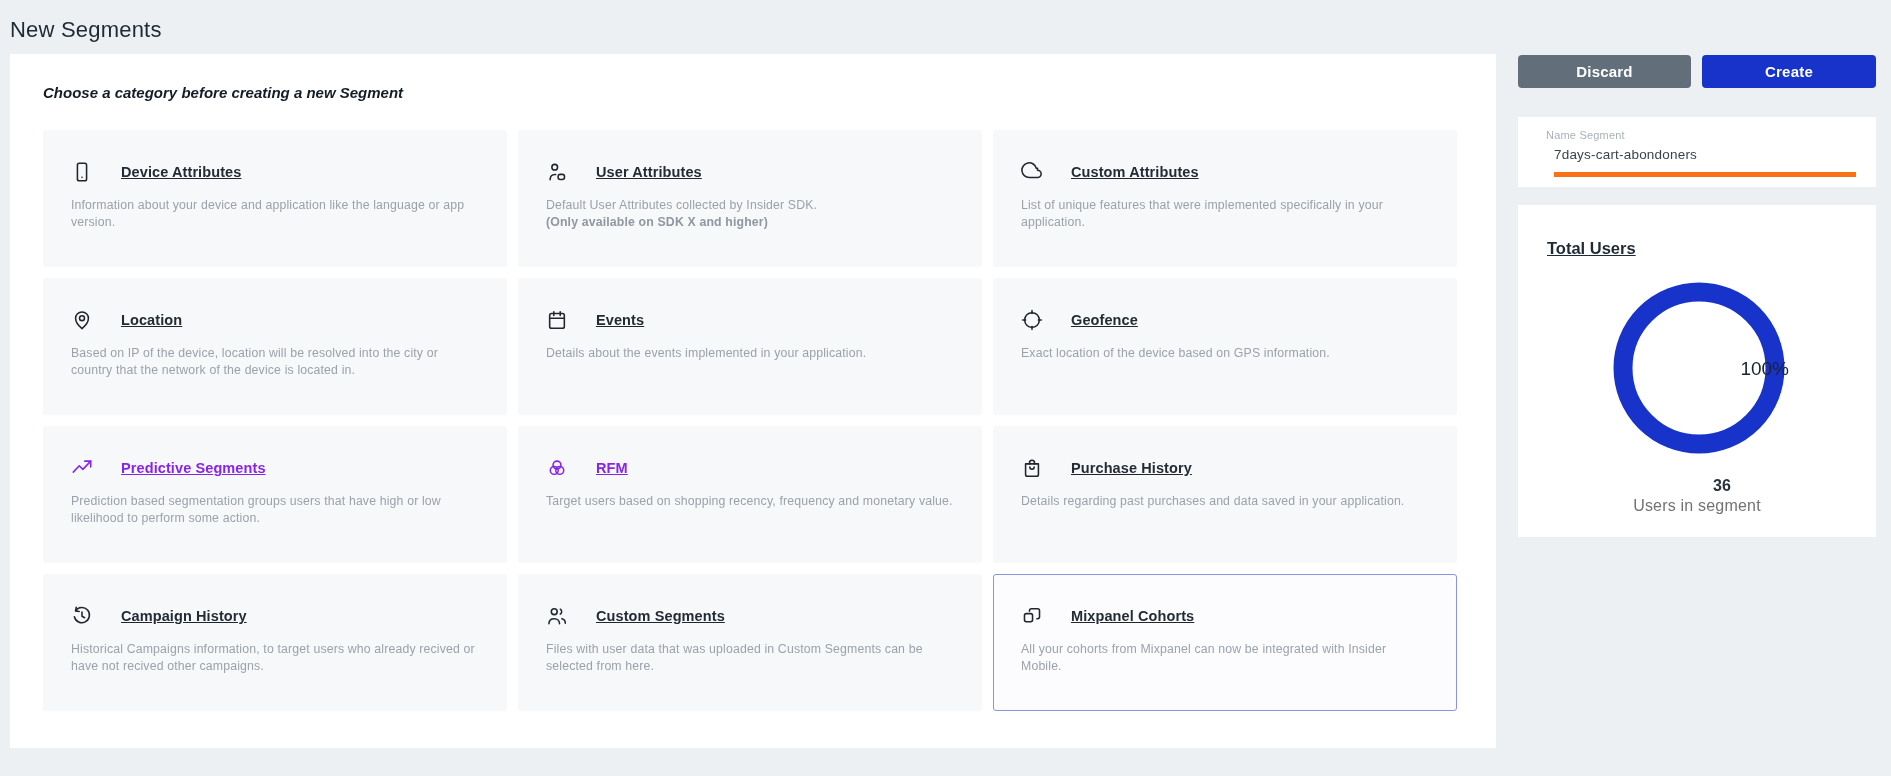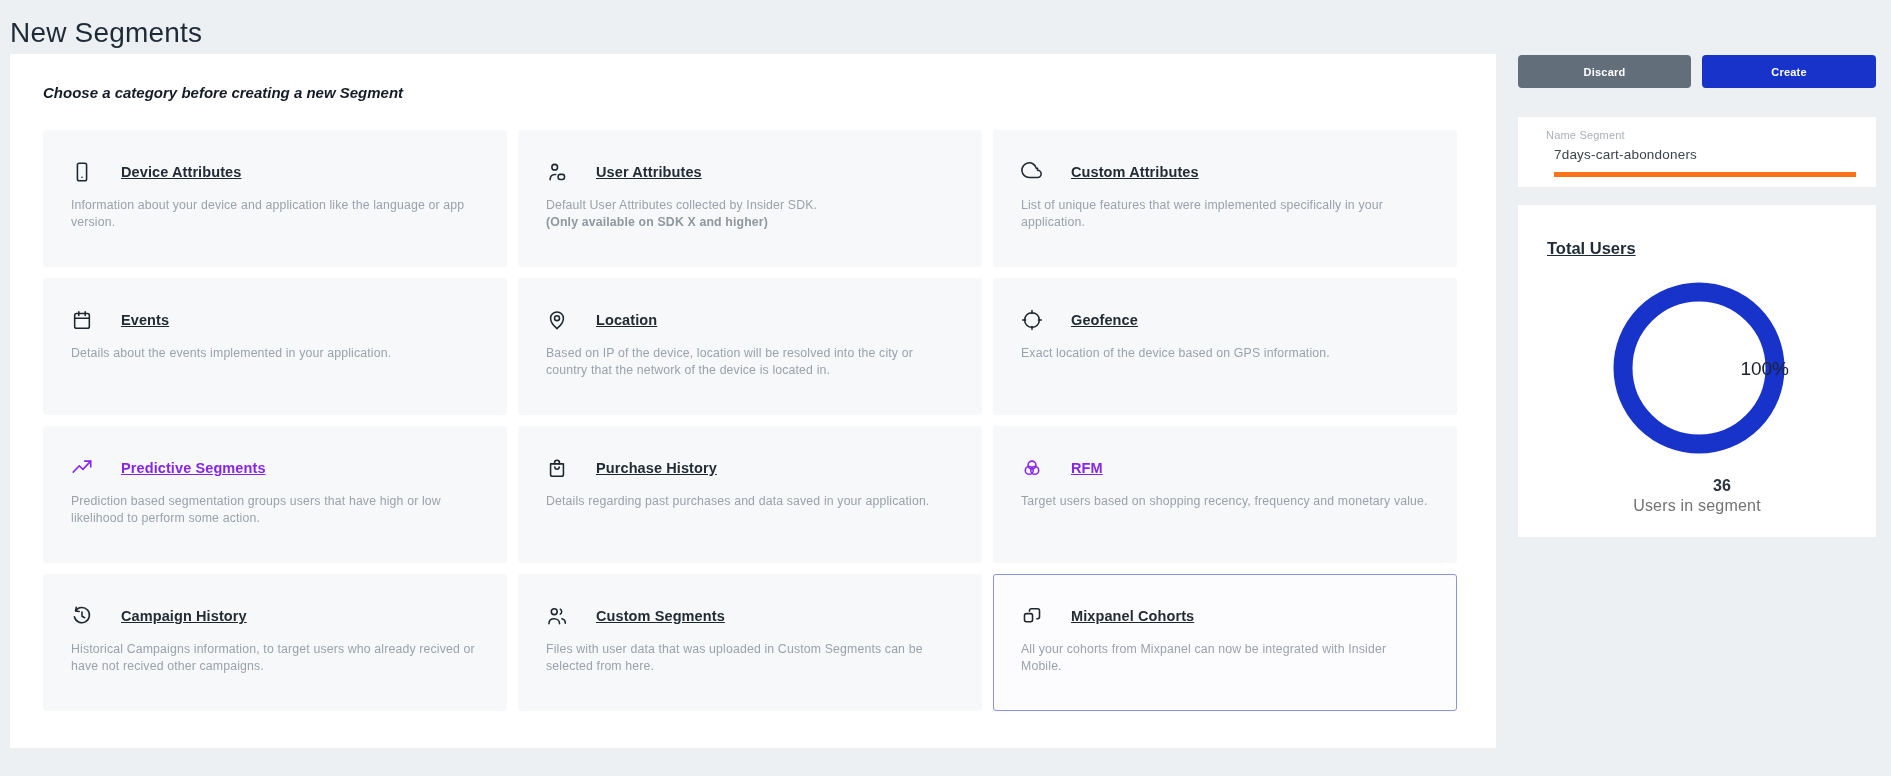--- a/index.html
+++ b/index.html
@@ -11,21 +11,21 @@
   .screen {
     position: relative;
     width: 1891px;
     height: 776px;
     background: var(--bg, #edf0f3);
     overflow: hidden;
   }
   .page-title {
     position: absolute;
     left: 10px; top: 17px;
-    font-size: 28px;
+    font-size: 22px;
     font-weight: 500;
     color: var(--text-dark, #1e2a36);
     letter-spacing: .2px;
   }
   .main-panel {
     position: absolute;
     left: 10px; top: 54px;
     width: 1486px; height: 694px;
     background: var(--panel, #ffffff);
   }
@@ -86,21 +86,21 @@
 
   
   .btn {
     position: absolute;
     top: 55px;
     height: 33px;
     border: none;
     border-radius: 4px;
     color: #ffffff;
     font-family: inherit;
-    font-size: 11px;
+    font-size: 15px;
     font-weight: 700;
     letter-spacing: .2px;
     cursor: pointer;
   }
   .btn-discard { left: 1518px; width: 173px; background: var(--discard-gray, #636e7b); }
   .btn-create  { left: 1702px; width: 174px; background: var(--blue, #1733c9); }
 
   .name-card {
     position: absolute;
     left: 1518px; top: 117px;
@@ -229,45 +229,45 @@
     </div>
     <div class="card-desc">
       <span class="normal">List of unique features that were implemented specifically in your application.</span>
 
     </div>
   </div>
         <div class="card">
     <div class="card-head">
       <span class="icon">
               <svg viewBox="0 0 24 24" width="22" height="22" fill="none" stroke="currentColor" stroke-width="1.7" stroke-linecap="round" stroke-linejoin="round">
+                <path d="M12 21.5s-7-5.8-7-11.3a7 7 0 0 1 14 0c0 5.5-7 11.3-7 11.3z"></path>
+                <circle cx="12" cy="10" r="2.7"></circle>
+              </svg>
+            </span>
+      <span class="card-title">Location</span>
+    </div>
+    <div class="card-desc">
+      <span class="normal">Based on IP of the device, location will be resolved into the city or country that the network of the device is located in.</span>
+
+    </div>
+  </div>
+        <div class="card">
+    <div class="card-head">
+      <span class="icon">
+              <svg viewBox="0 0 24 24" width="22" height="22" fill="none" stroke="currentColor" stroke-width="1.7" stroke-linecap="round" stroke-linejoin="round">
                 <rect x="4" y="5" width="16" height="16" rx="2"></rect>
                 <line x1="8.5" y1="3" x2="8.5" y2="7"></line>
                 <line x1="15.5" y1="3" x2="15.5" y2="7"></line>
                 <line x1="4" y1="10" x2="20" y2="10"></line>
               </svg>
             </span>
       <span class="card-title">Events</span>
     </div>
     <div class="card-desc">
       <span class="normal">Details about the events implemented in your application.</span>
-
-    </div>
-  </div>
-        <div class="card">
-    <div class="card-head">
-      <span class="icon">
-              <svg viewBox="0 0 24 24" width="22" height="22" fill="none" stroke="currentColor" stroke-width="1.7" stroke-linecap="round" stroke-linejoin="round">
-                <path d="M12 21.5s-7-5.8-7-11.3a7 7 0 0 1 14 0c0 5.5-7 11.3-7 11.3z"></path>
-                <circle cx="12" cy="10" r="2.7"></circle>
-              </svg>
-            </span>
-      <span class="card-title">Location</span>
-    </div>
-    <div class="card-desc">
-      <span class="normal">Based on IP of the device, location will be resolved into the city or country that the network of the device is located in.</span>
 
     </div>
   </div>
         <div class="card">
     <div class="card-head">
       <span class="icon">
               <svg viewBox="0 0 24 24" width="22" height="22" fill="none" stroke="currentColor" stroke-width="1.7" stroke-linecap="round" stroke-linejoin="round">
                 <circle cx="12" cy="12" r="8"></circle>
                 <line x1="12" y1="1.8" x2="12" y2="5"></line>
                 <line x1="12" y1="19" x2="12" y2="22.2"></line>
@@ -290,49 +290,49 @@
                 <polyline points="15 4.5 21.5 4.5 21.5 11"></polyline>
               </svg>
             </span>
       <span class="card-title">Predictive Segments</span>
     </div>
     <div class="card-desc">
       <span class="normal">Prediction based segmentation groups users that have high or low likelihood to perform some action.</span>
 
     </div>
   </div>
+        <div class="card accent">
+    <div class="card-head">
+      <span class="icon">
+              <svg viewBox="0 0 24 24" width="22" height="22" fill="none" stroke="currentColor" stroke-width="1.7" stroke-linecap="round" stroke-linejoin="round">
+                <circle cx="12" cy="8.8" r="4.3"></circle>
+                <circle cx="9" cy="14.6" r="4.3"></circle>
+                <circle cx="15" cy="14.6" r="4.3"></circle>
+              </svg>
+            </span>
+      <span class="card-title">RFM</span>
+    </div>
+    <div class="card-desc">
+      <span class="normal">Target users based on shopping recency, frequency and monetary value.</span>
+
+    </div>
+  </div>
         <div class="card">
     <div class="card-head">
       <span class="icon">
               <svg viewBox="0 0 24 24" width="22" height="22" fill="none" stroke="currentColor" stroke-width="1.7" stroke-linecap="round" stroke-linejoin="round">
                 <path d="M5 7.5h14v11.5a2 2 0 0 1-2 2H7a2 2 0 0 1-2-2z"></path>
                 <path d="M9.3 7.5V6.2a2.7 2.7 0 0 1 5.4 0v1.3"></path>
                 <path d="M9.6 11a2.4 2.4 0 0 0 4.8 0"></path>
               </svg>
             </span>
       <span class="card-title">Purchase History</span>
     </div>
     <div class="card-desc">
       <span class="normal">Details regarding past purchases and data saved in your application.</span>
-
-    </div>
-  </div>
-        <div class="card accent">
-    <div class="card-head">
-      <span class="icon">
-              <svg viewBox="0 0 24 24" width="22" height="22" fill="none" stroke="currentColor" stroke-width="1.7" stroke-linecap="round" stroke-linejoin="round">
-                <circle cx="12" cy="8.8" r="4.3"></circle>
-                <circle cx="9" cy="14.6" r="4.3"></circle>
-                <circle cx="15" cy="14.6" r="4.3"></circle>
-              </svg>
-            </span>
-      <span class="card-title">RFM</span>
-    </div>
-    <div class="card-desc">
-      <span class="normal">Target users based on shopping recency, frequency and monetary value.</span>
 
     </div>
   </div>
         <div class="card">
     <div class="card-head">
       <span class="icon">
               <svg viewBox="0 0 24 24" width="22" height="22" fill="none" stroke="currentColor" stroke-width="1.7" stroke-linecap="round" stroke-linejoin="round">
                 <path d="M5 6.2A8.3 8.3 0 1 1 3.7 12.8"></path>
                 <polyline points="5.7 2.5 5 6.4 8.9 7"></polyline>
                 <polyline points="12 7.6 12 12.3 14.9 13.9"></polyline>

